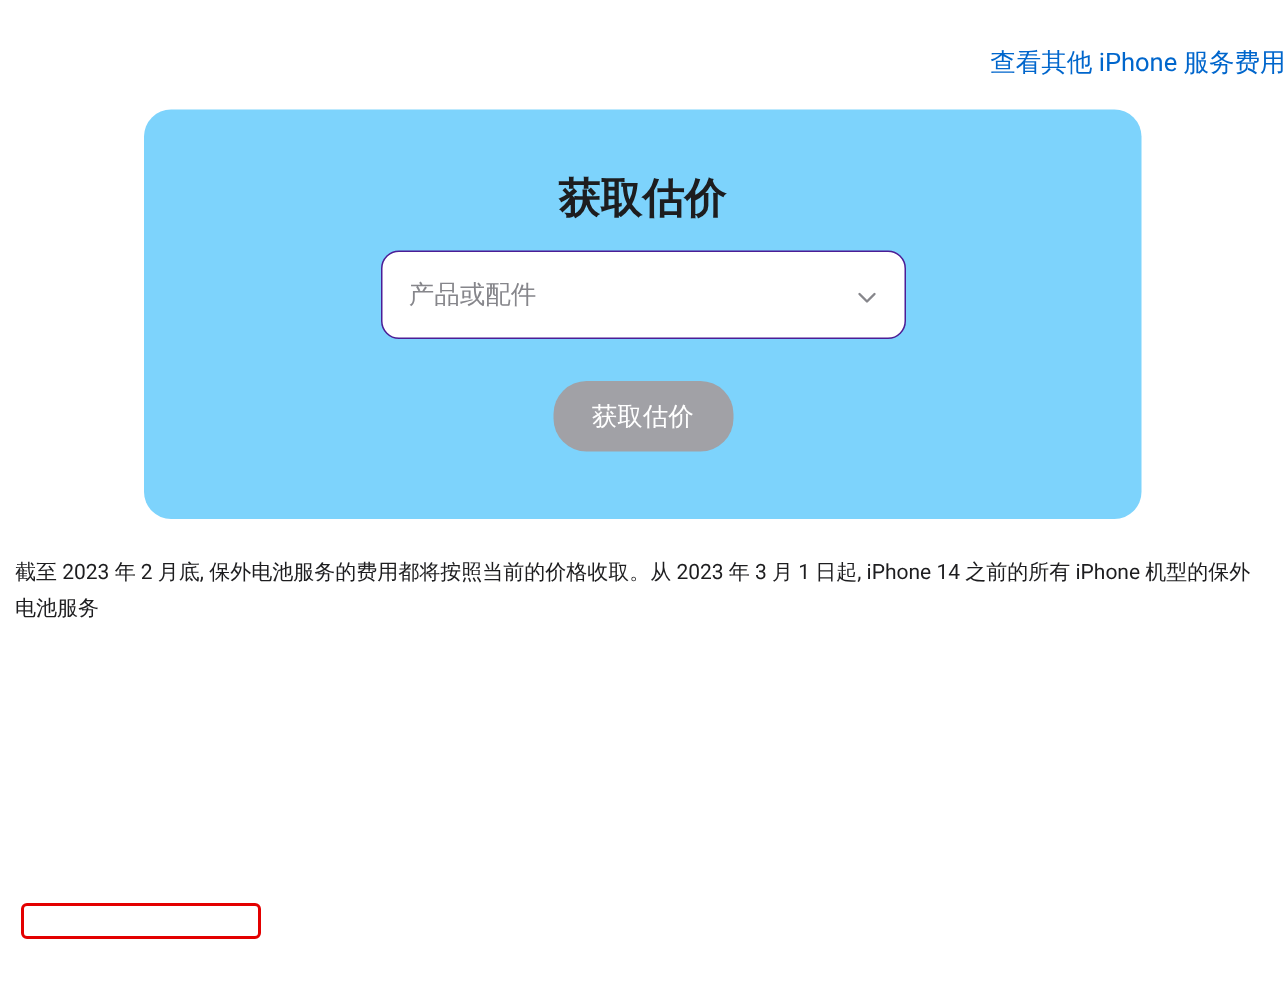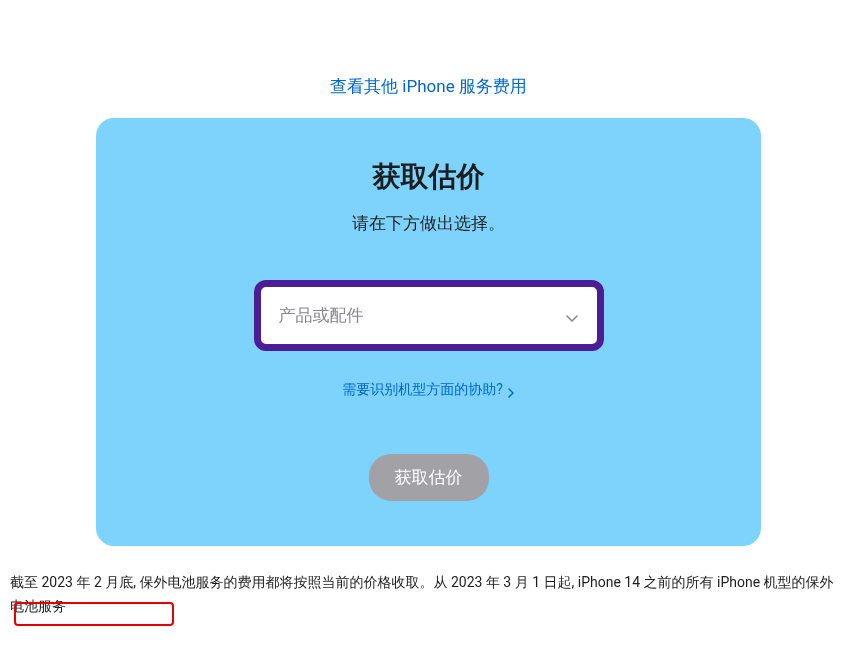--- a/index.html
+++ b/index.html
@@ -9,23 +9,22 @@
     }
     body {
       font-family: -apple-system, BlinkMacSystemFont, "Segoe UI", Roboto, Helvetica, Arial, sans-serif;
       background: #ffffff;
       color: #1d1d1f;
       width: 857px;
       height: 663px;
       overflow: hidden;
     }
     .top-link {
-      text-align: center;
+      text-align: right;
       padding: 30px 0 20px;
-      margin-top: 45px;
     }
     .top-link a {
       color: #0066cc;
       text-decoration: none;
       font-size: 17px;
     }
     .card {
       background: #7dd3fc;
       border-radius: 18px;
       width: 665px;
@@ -46,21 +45,21 @@
       margin-bottom: 45px;
     }
     .select-wrapper {
       position: relative;
       width: 350px;
       margin: 0 auto 28px;
     }
     .select-field {
       width: 100%;
       background: #ffffff;
-      border: 7px solid #4c1d95;
+      border: 1px solid #4c1d95;
       border-radius: 12px;
       padding: 17px 18px;
       font-size: 17px;
       color: #86868b;
       cursor: pointer;
       display: flex;
       align-items: center;
       justify-content: space-between;
     }
     .chevron-down {
@@ -131,44 +130,33 @@
   </style>
 </head>
 <body>
 
 <div class="top-link">
   <a href="#">查看其他 iPhone 服务费用</a>
 </div>
 
 <div class="card">
   <h2 class="card-title">获取估价</h2>
-  <p class="card-subtitle">请在下方做出选择。</p>
 
   <div class="select-wrapper">
     <div class="select-field">
       <span>产品或配件</span>
       <span class="chevron-down">
         <svg viewBox="0 0 14 14" fill="none">
             <path d="M2 5 L7 10 L12 5" stroke="#86868b" stroke-width="1.6" stroke-linecap="round" stroke-linejoin="round"></path>
           </svg>
       </span>
     </div>
   </div>
 
 
-  <div class="help-link-wrap">
-    <a href="#" class="help-link">
-      <span>需要识别机型方面的协助?</span>
-      <span class="chevron-right">
-        <svg viewBox="0 0 8 10" fill="none">
-            <path d="M2 1 L6 5 L2 9" stroke="#0066cc" stroke-width="1.4" stroke-linecap="round" stroke-linejoin="round"></path>
-          </svg>
-      </span>
-    </a>
-  </div>
 
   <div class="submit-wrap">
     <button class="submit-btn">获取估价</button>
   </div>
 </div>
 
 <div class="footnotes">
   <p class="footnote-2">
     <span>截至 2023 年 2 月底, 保外电池服务的费用都将按照当前的价格收取。从 2023 年 3 月 1 日起, iPhone 14 之前的所有 iPhone 机型的保外电池服务</span>
   </p>

